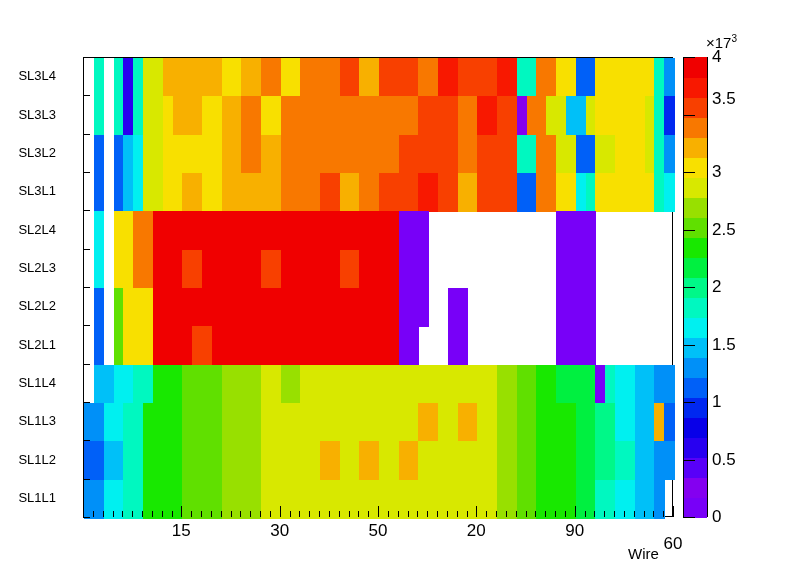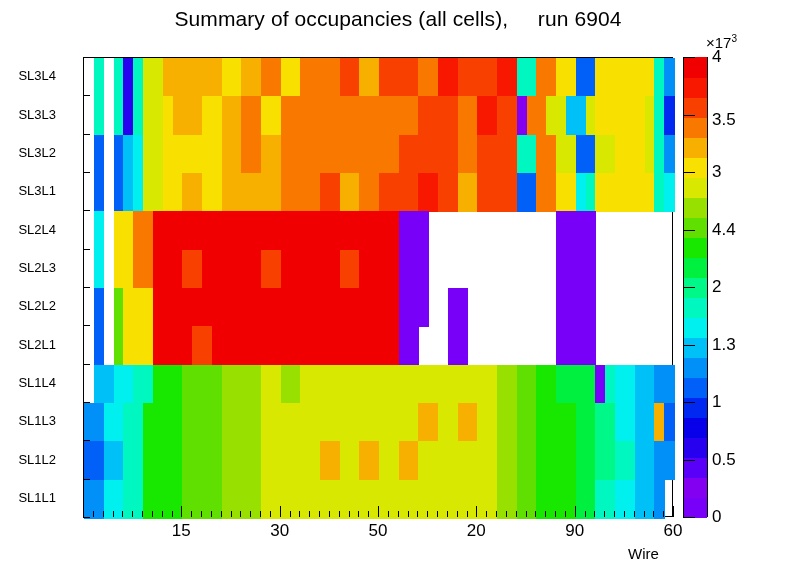--- a/index.html
+++ b/index.html
@@ -36,21 +36,20 @@
   .ztick{position:absolute;left:683px;width:12px;height:1px;background:#000;}
   .zlab{position:absolute;left:712px;font-size:17px;line-height:17px;}
   #zexp{position:absolute;left:706px;top:33px;font-size:15px;}
   #zexp sup{font-size:10px;}
 </style>
 </head>
 <body>
 
 <div id="root">
 
-  <div id="title">Summary of occupancies (all cells),     run 6904</div>
 
   <div id="plot">
     <div id="cells">
         <div class="cell" style="left: 9.83333px; top: 0px; width: 10.4333px; height: 38.9333px; background: rgb(0, 248, 192);"></div>
         <div class="cell" style="left: 29.5px; top: 0px; width: 10.4333px; height: 38.9333px; background: rgb(0, 248, 192);"></div>
         <div class="cell" style="left: 39.3333px; top: 0px; width: 10.4333px; height: 38.9333px; background: rgb(40, 0, 240);"></div>
         <div class="cell" style="left: 49.1667px; top: 0px; width: 10.4333px; height: 38.9333px; background: rgb(0, 248, 192);"></div>
         <div class="cell" style="left: 59px; top: 0px; width: 10.4333px; height: 38.9333px; background: rgb(216, 232, 0);"></div>
         <div class="cell" style="left: 68.8333px; top: 0px; width: 10.4333px; height: 38.9333px; background: rgb(216, 232, 0);"></div>
         <div class="cell" style="left: 78.6667px; top: 0px; width: 10.4333px; height: 38.9333px; background: rgb(248, 176, 0);"></div>
@@ -756,21 +755,21 @@
       <div class="xtickmin" style="left: 634px; top: 511px; height: 6px;"></div>
       <div class="xtickmin" style="left: 644px; top: 511px; height: 6px;"></div>
       <div class="xtickmin" style="left: 653px; top: 511px; height: 6px;"></div>
       <div class="xtickmin" style="left: 663px; top: 511px; height: 6px;"></div>
       <div class="xtickmaj" style="left: 673px; top: 506px; height: 11px;"></div>
       <div class="xlab" style="left: 156.333px; top: 521px;">15</div>
       <div class="xlab" style="left: 254.667px; top: 521px;">30</div>
       <div class="xlab" style="left: 353px; top: 521px;">50</div>
       <div class="xlab" style="left: 451.333px; top: 521px;">20</div>
       <div class="xlab" style="left: 549.667px; top: 521px;">90</div>
-      <div class="xlab" style="left: 648px; top: 521px;">60</div>
+      <div class="xlab" style="left: 648px; top: 534px;">60</div>
       <div id="xtitle" style="left: 628px; top: 545px;">Wire</div>
     </div>
 
   <div id="cbar">
       <div class="cband" style="top: 439px; height: 20.6px; background: rgb(120, 0, 248);"></div>
       <div class="cband" style="top: 419px; height: 20.6px; background: rgb(132, 0, 240);"></div>
       <div class="cband" style="top: 399px; height: 20.6px; background: rgb(88, 0, 248);"></div>
       <div class="cband" style="top: 379px; height: 20.6px; background: rgb(40, 0, 240);"></div>
       <div class="cband" style="top: 359px; height: 20.6px; background: rgb(8, 0, 232);"></div>
       <div class="cband" style="top: 339px; height: 20.6px; background: rgb(0, 40, 240);"></div>
@@ -794,26 +793,26 @@
     </div>
   <div id="zexp"><span>×17</span><sup>3</sup></div>
   <div id="zaxis">
       <div class="ztick" style="top: 517px;"></div>
       <div class="zlab" style="top: 508px;">0</div>
       <div class="ztick" style="top: 460px;"></div>
       <div class="zlab" style="top: 450.5px;">0.5</div>
       <div class="ztick" style="top: 402px;"></div>
       <div class="zlab" style="top: 393px;">1</div>
       <div class="ztick" style="top: 345px;"></div>
-      <div class="zlab" style="top: 335.5px;">1.3</div>
+      <div class="zlab" style="top: 335.5px;">1.5</div>
       <div class="ztick" style="top: 287px;"></div>
       <div class="zlab" style="top: 278px;">2</div>
       <div class="ztick" style="top: 230px;"></div>
-      <div class="zlab" style="top: 220.5px;">4.4</div>
+      <div class="zlab" style="top: 220.5px;">2.5</div>
       <div class="ztick" style="top: 172px;"></div>
       <div class="zlab" style="top: 163px;">3</div>
       <div class="ztick" style="top: 115px;"></div>
-      <div class="zlab" style="top: 111px;">3.5</div>
+      <div class="zlab" style="top: 90px;">3.5</div>
       <div class="ztick" style="top: 57px;"></div>
       <div class="zlab" style="top: 48px;">4</div>
     </div>
 
 </div>
 
 </body></html>

